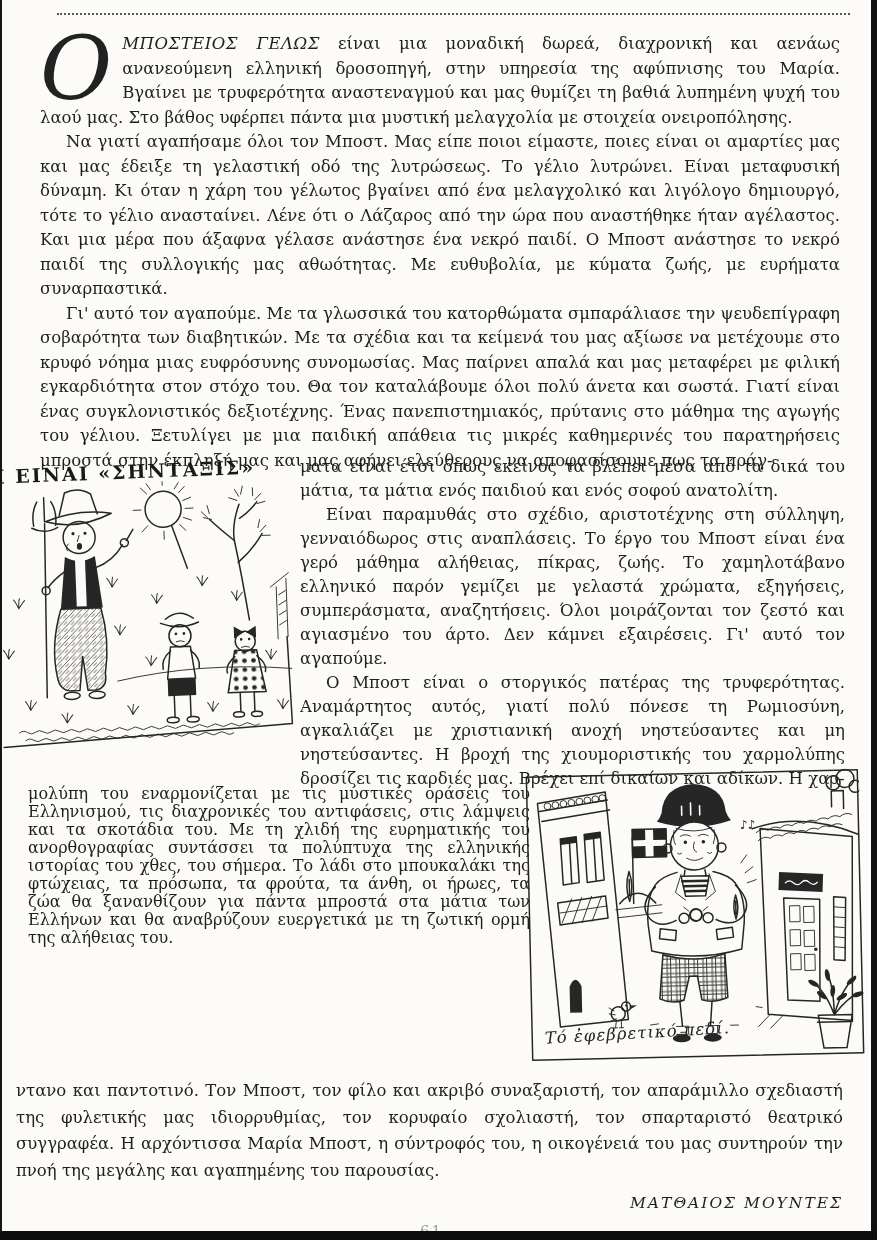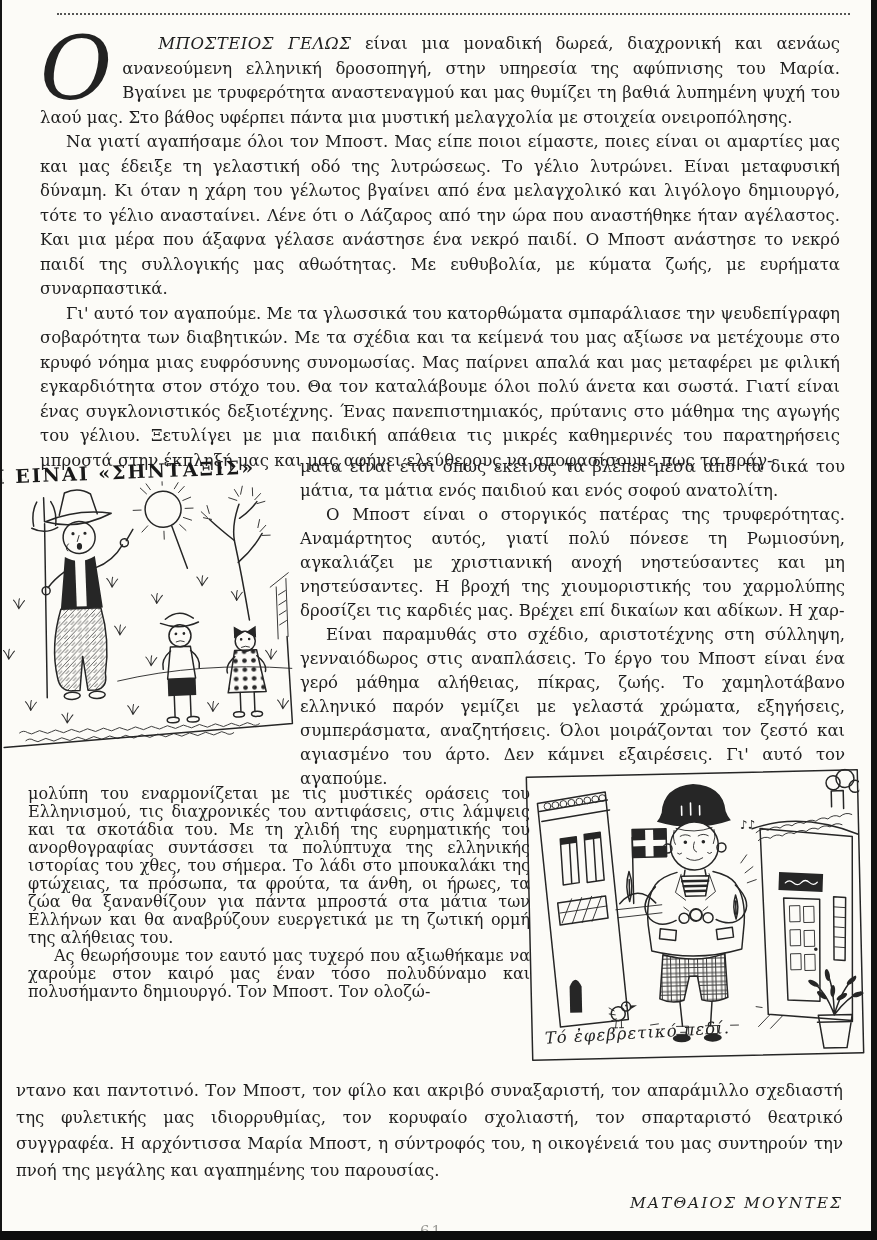--- a/index.html
+++ b/index.html
@@ -16,21 +16,21 @@
   .dotted-rule{position:absolute;top:13px;left:57px;right:27px;height:0;border-top:2px dotted #555;}
 
   p{margin:0;text-align:justify;text-indent:26px;line-height:inherit;}
   p.noindent{text-indent:0;}
 
   .text-top{position:absolute;left:40px;width:800px;top:32px;font-size:16.5px;line-height:24.5px;}
   .drop-cap{
     float:left;font-size:88px;line-height:66px;font-style:italic;font-weight:400;
     padding:4px 10px 0 0;color:#222;
   }
-  .lead-in{font-style:italic;letter-spacing:.5px;margin-left:36px;}
+  .lead-in{font-style:italic;letter-spacing:.5px;}
 
   .col-right{position:absolute;left:300px;width:545px;top:455px;font-size:16.5px;line-height:24px;}
   .col-left-bottom{position:absolute;left:28px;width:502px;top:785px;font-size:16px;line-height:18px;}
   .text-bottom{position:absolute;left:16px;width:827px;top:1078px;font-size:16.5px;line-height:26.5px;}
   .signature{margin-top:6px;text-align:right;font-style:italic;letter-spacing:2px;font-size:15.5px;text-indent:0;}
   .page-number{position:absolute;left:420px;top:1222px;font-size:15px;color:#9a9a96;letter-spacing:2px;}
 
   
   .figure{position:absolute;}
   .figure svg{display:block;}
@@ -174,27 +174,26 @@
         <path d="M18 246 q4 -3 8 0 t8 0 t8 0 t8 0 t8 0 t8 0 t8 0 t8 0 t8 0 t8 0 t8 0 t8 0 t8 0 t8 0 t8 0 t8 0 t8 0 t8 0 t8 0 t8 0 t8 0 t8 0 t8 0 t8 0 t8 0 t8 0 t8 0 t8 0 t8 0 t8 0"></path>
         <path d="M24 254 q4 -3 8 0 t8 0 t8 0 t8 0 t8 0 t8 0 t8 0 t8 0 t8 0 t8 0 t8 0 t8 0 t8 0 t8 0 t8 0 t8 0 t8 0 t8 0 t8 0 t8 0 t8 0 t8 0 t8 0 t8 0 t8 0 t8 0"></path>
       </g>
 
       <path d="M2 260 L291 247 M291 247 L289 160"></path>
     </svg>
   </div>
 
   <div class="col-right">
     <p class="noindent">ματα είναι έτσι όπως εκείνος τα βλέπει μέσα από τα δικά του μάτια, τα μάτια ενός παιδιού και ενός σοφού ανατολίτη.</p>
+    <p>Είναι παραμυθάς στο σχέδιο, αριστοτέχνης στη σύλληψη, γενναιόδωρος στις αναπλάσεις. Το έργο του Μποστ είναι ένα γερό μάθημα αλήθειας, πίκρας, ζωής. Το χαμηλοτάβανο ελληνικό παρόν γεμίζει με γελαστά χρώματα, εξηγήσεις, συμπεράσματα, αναζητήσεις. Όλοι μοιράζονται τον ζεστό και αγιασμένο του άρτο. Δεν κάμνει εξαιρέσεις. Γι' αυτό τον αγαπούμε.</p>
     <p>Ο Μποστ είναι ο στοργικός πατέρας της τρυφερότητας. Αναμάρτητος αυτός, γιατί πολύ πόνεσε τη Ρωμιοσύνη, αγκαλιάζει με χριστιανική ανοχή νηστεύσαντες και μη νηστεύσαντες. Η βροχή της χιουμοριστικής του χαρμολύπης δροσίζει τις καρδιές μας. Βρέχει επί δικαίων και αδίκων. Η χαρ-</p>
-    <p>Είναι παραμυθάς στο σχέδιο, αριστοτέχνης στη σύλληψη, γενναιόδωρος στις αναπλάσεις. Το έργο του Μποστ είναι ένα γερό μάθημα αλήθειας, πίκρας, ζωής. Το χαμηλοτάβανο ελληνικό παρόν γεμίζει με γελαστά χρώματα, εξηγήσεις, συμπεράσματα, αναζητήσεις. Όλοι μοιράζονται τον ζεστό και αγιασμένο του άρτο. Δεν κάμνει εξαιρέσεις. Γι' αυτό τον αγαπούμε.</p>
   </div>
 
   <div class="col-left-bottom">
     <p class="noindent">μολύπη του εναρμονίζεται με τις μυστικές οράσεις του Ελληνισμού, τις διαχρονικές του αντιφάσεις, στις λάμψεις και τα σκοτάδια του. Με τη χλιδή της ευρηματικής του ανορθογραφίας συντάσσει τα πολύπτυχα της ελληνικής ιστορίας του χθες, του σήμερα. Το λάδι στο μπουκαλάκι της φτώχειας, τα πρόσωπα, τα φρούτα, τα άνθη, οι ήρωες, τα ζώα θα ξανανθίζουν για πάντα μπροστά στα μάτια των Ελλήνων και θα αναβρύζουν ευεργετικά με τη ζωτική ορμή της αλήθειας του.</p>
-    <p>Ας θεωρήσουμε τον εαυτό μας τυχερό που αξιωθήκαμε να χαρούμε στον καιρό μας έναν τόσο πολυδύναμο και πολυσήμαντο δημιουργό. Τον Μποστ. Τον ολοζώ-</p>
   </div>
 
   <div class="figure figure-right">
     <svg class="sketch" width="334" height="286" viewBox="0 0 334 286">
       <defs>
         <pattern id="checkR" width="9" height="9" patternUnits="userSpaceOnUse">
           <path d="M0 3 H9 M0 6.5 H9 M3 0 V9 M6.5 0 V9" stroke="#3a3a3a" stroke-width="1" fill="none"></path>
         </pattern>
       </defs>
 

